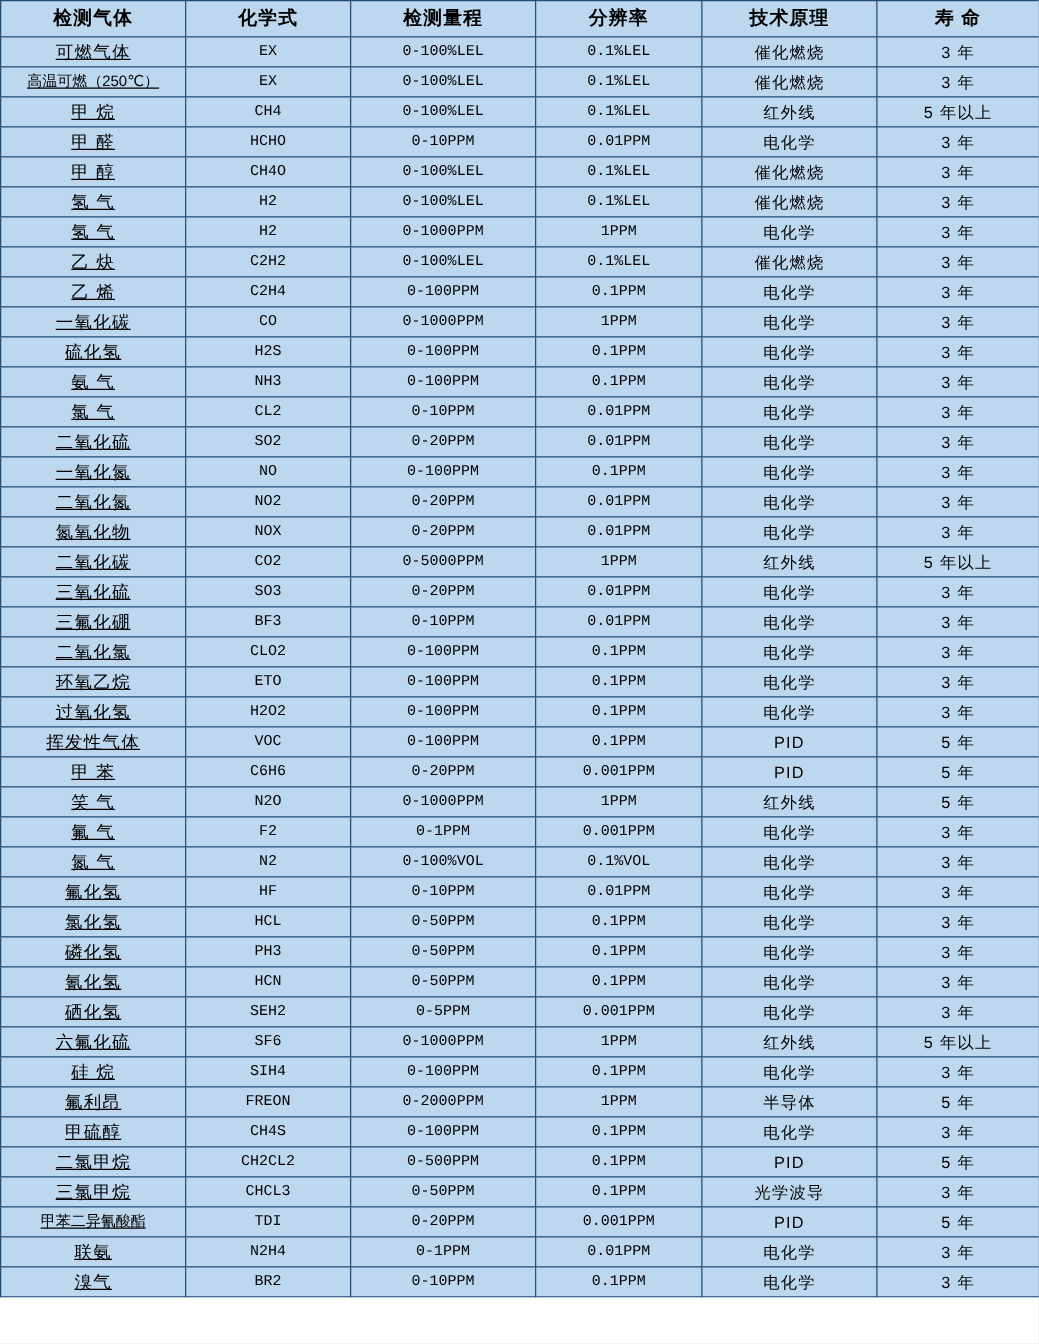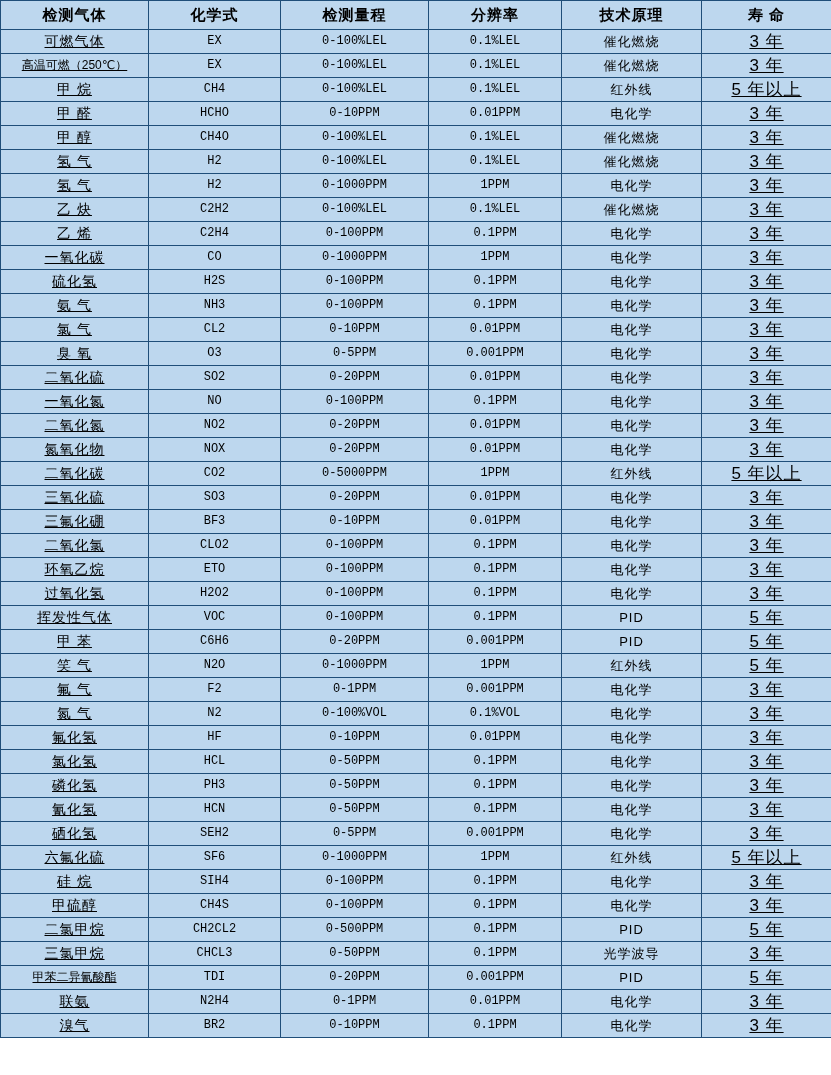--- a/index.html
+++ b/index.html
@@ -58,23 +58,22 @@
   table.gas-table td.resolution {
     font-family: "Liberation Mono", "DejaVu Sans Mono", monospace;
     font-size: 12px;
     letter-spacing: 0px;
   }
   table.gas-table td.principle {
     font-size: 13px;
     letter-spacing: 1px;
   }
   table.gas-table td.life {
-    font-size: 17px;
+    font-size: 13px;
     letter-spacing: 1px;
-    text-decoration: underline;
   }
   table.gas-table td.name.small {
     font-size: 12px;
     letter-spacing: 0px;
   }
 </style>
 </head>
 <body>
 
 <div id="gas-table-wrap">
@@ -196,28 +195,20 @@
         </tr>
         <tr>
           <td class="name">氯  气</td>
           <td class="formula">CL2</td>
           <td class="range">0-10PPM</td>
           <td class="resolution">0.01PPM</td>
           <td class="principle">电化学</td>
           <td class="life">3 年</td>
         </tr>
         <tr>
-          <td class="name">臭  氧</td>
-          <td class="formula">O3</td>
-          <td class="range">0-5PPM</td>
-          <td class="resolution">0.001PPM</td>
-          <td class="principle">电化学</td>
-          <td class="life">3 年</td>
-        </tr>
-        <tr>
           <td class="name">二氧化硫</td>
           <td class="formula">SO2</td>
           <td class="range">0-20PPM</td>
           <td class="resolution">0.01PPM</td>
           <td class="principle">电化学</td>
           <td class="life">3 年</td>
         </tr>
         <tr>
           <td class="name">一氧化氮</td>
           <td class="formula">NO</td>
@@ -378,20 +369,28 @@
           <td class="principle">红外线</td>
           <td class="life">5 年以上</td>
         </tr>
         <tr>
           <td class="name">硅  烷</td>
           <td class="formula">SIH4</td>
           <td class="range">0-100PPM</td>
           <td class="resolution">0.1PPM</td>
           <td class="principle">电化学</td>
           <td class="life">3 年</td>
+        </tr>
+        <tr>
+          <td class="name">氟利昂</td>
+          <td class="formula">FREON</td>
+          <td class="range">0-2000PPM</td>
+          <td class="resolution">1PPM</td>
+          <td class="principle">半导体</td>
+          <td class="life">5 年</td>
         </tr>
         <tr>
           <td class="name">甲硫醇</td>
           <td class="formula">CH4S</td>
           <td class="range">0-100PPM</td>
           <td class="resolution">0.1PPM</td>
           <td class="principle">电化学</td>
           <td class="life">3 年</td>
         </tr>
         <tr>

